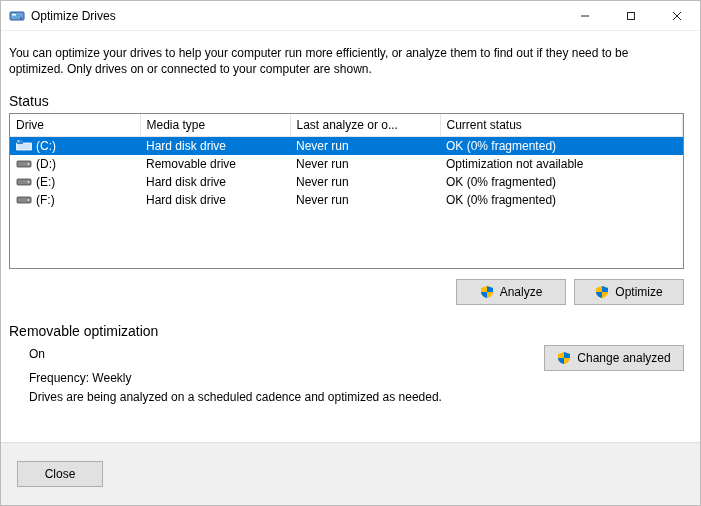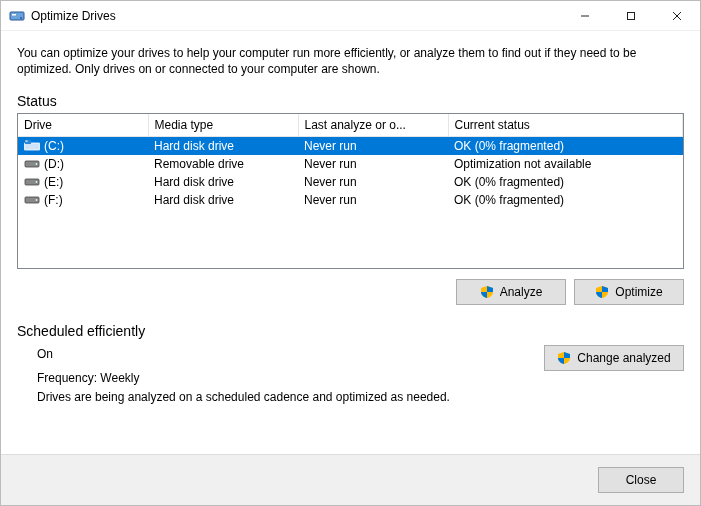--- a/index.html
+++ b/index.html
@@ -34,21 +34,21 @@
   .titlebar .spacer { flex: 1; }
   .winbtn {
     width: 46px; height: 30px;
     display: flex; align-items: center; justify-content: center;
     font-size: 10px; color: #222;
   }
   .winbtn svg { width: 10px; height: 10px; }
 
   .content {
     flex: 1;
-    padding: 10px 16px 0 16px;
+    padding: 10px 16px 0 8px;
     display: flex;
     flex-direction: column;
   }
   .description {
     font-size: 12px;
     line-height: 1.35;
     margin: 4px 0 16px 0;
   }
   .section-label {
     font-size: 14px;
@@ -127,23 +127,23 @@
     flex: 1;
     padding-left: 20px;
     font-size: 12px;
     line-height: 1.6;
   }
   .sched-text .on { font-weight: 400; margin-bottom: 4px; }
 
   .footer {
     border-top: 1px solid #ddd;
     background: #f0f0f0;
-    padding: 12px 16px;
-    display: flex;
-    justify-content: flex-end;
+    padding: 18px 16px;
+    display: flex;
+    justify-content: flex-start;
   }
   button.win.plain { min-width: 86px; }
 </style>
 </head>
 <body>
 
 <div class="titlebar">
   <span class="app-icon">
     <svg viewBox="0 0 16 16">
         <rect x="1" y="4" width="14" height="8" rx="1" fill="#6aa2dc" stroke="#2b5797"></rect>
@@ -280,21 +280,21 @@
             <path d="M7 1 L13 3 V7 C13 10 10 12.5 7 13 C4 12.5 1 10 1 7 V3 Z" fill="#ffb900"></path>
             <path d="M7 1 L13 3 V7 H7 Z" fill="#0078d7"></path>
             <path d="M7 7 H1 V7 C1 10 4 12.5 7 13 Z" fill="#0078d7"></path>
           </svg>
       </span>
       <span>Optimize</span>
     </button>
   </div>
 
   <div class="sched-block">
-    <div class="section-label">Scheduled efficiently</div>
+    <div class="section-label">Removable optimization</div>
     <div class="sched-body">
       <div class="sched-text">
         <div class="on">On</div>
         <div>Frequency: Weekly</div>
         <div>Drives are being analyzed on a scheduled cadence and optimized as needed.</div>
       </div>
       <button class="win" style="min-width:140px">
         <span class="shield">
           <svg viewBox="0 0 14 14">
               <path d="M7 1 L13 3 V7 C13 10 10 12.5 7 13 C4 12.5 1 10 1 7 V3 Z" fill="#ffb900"></path>

